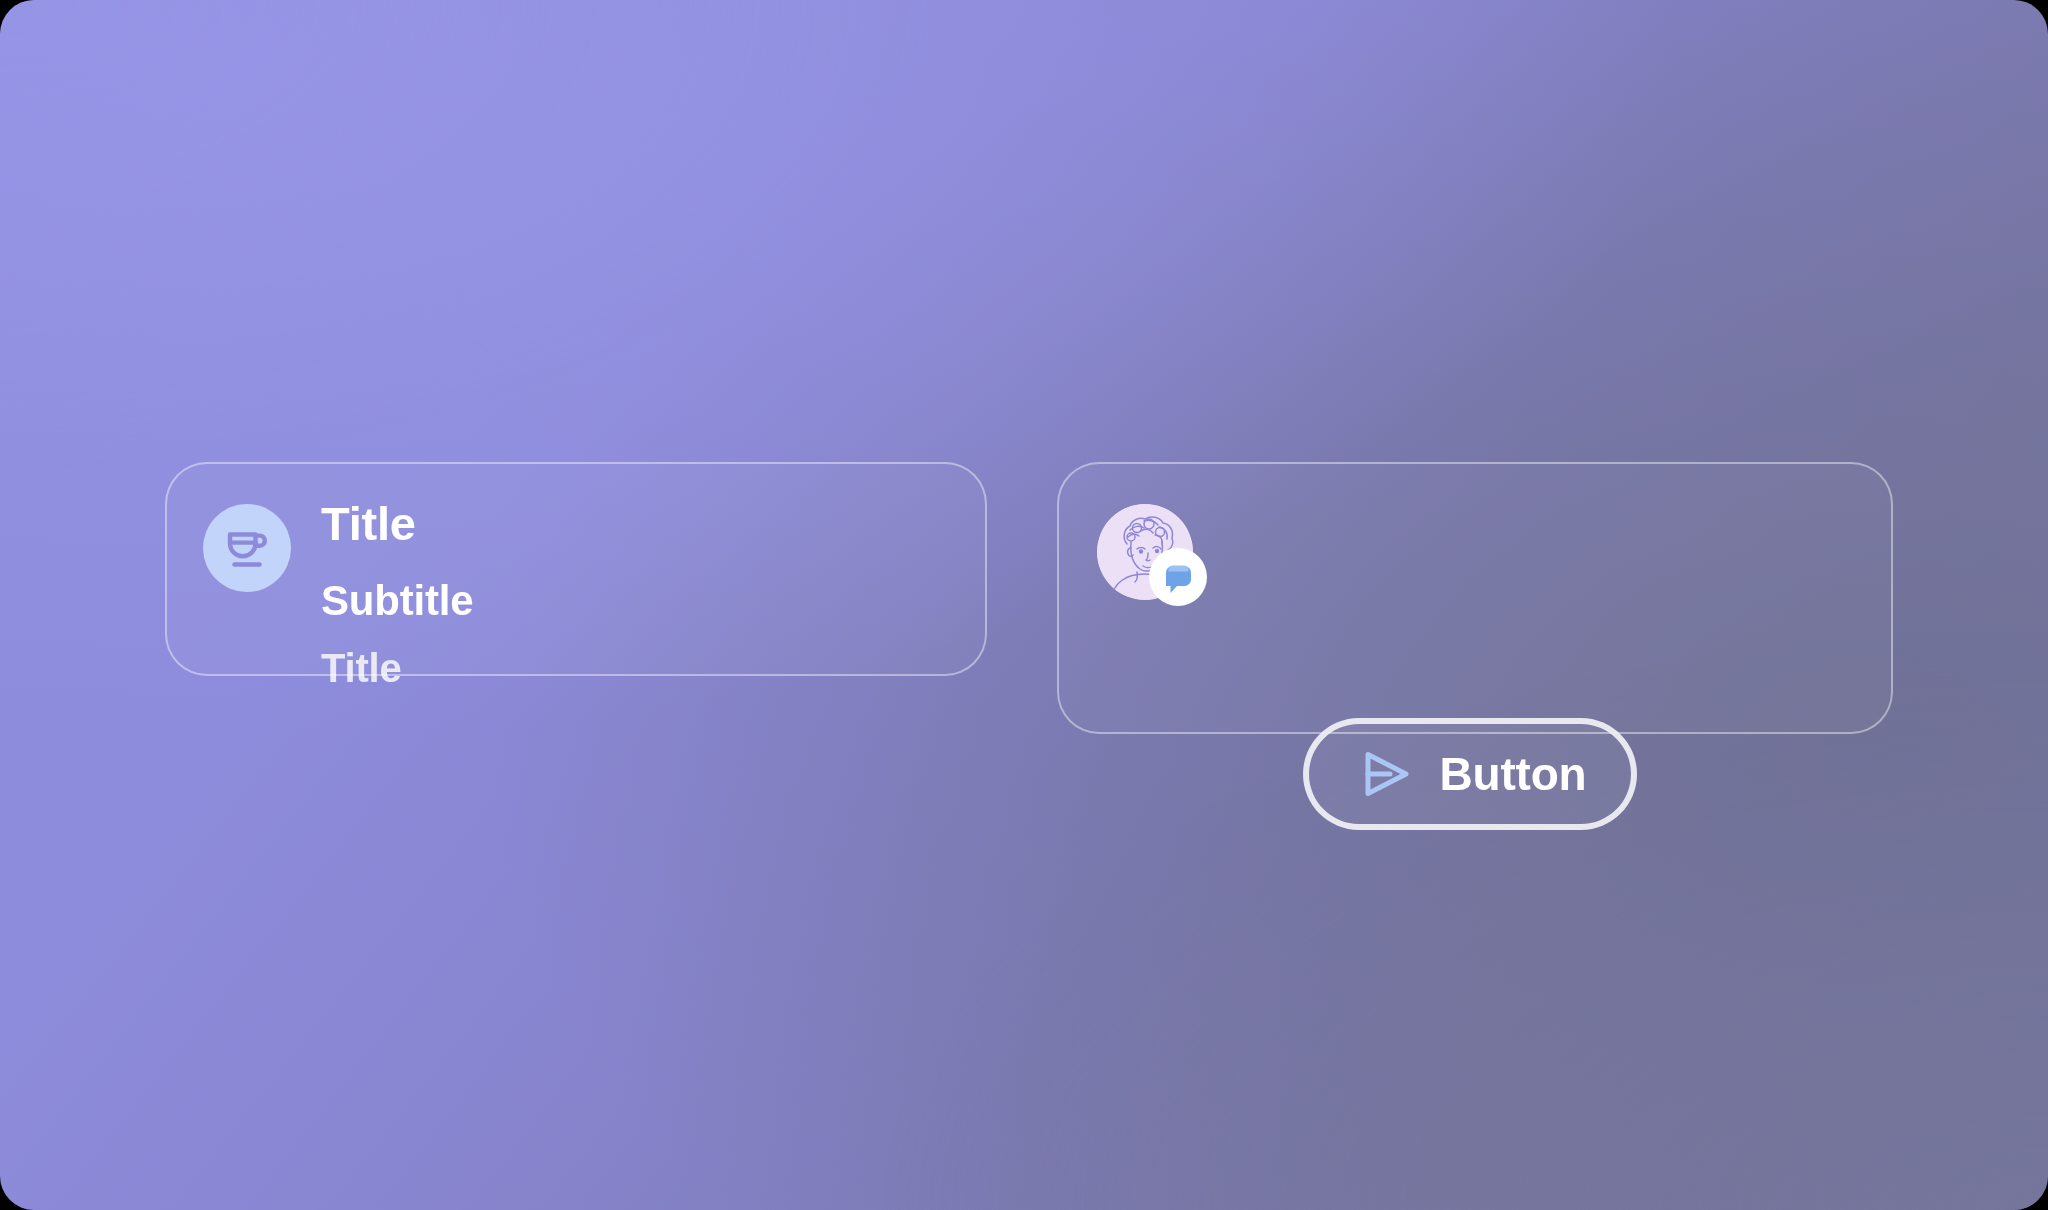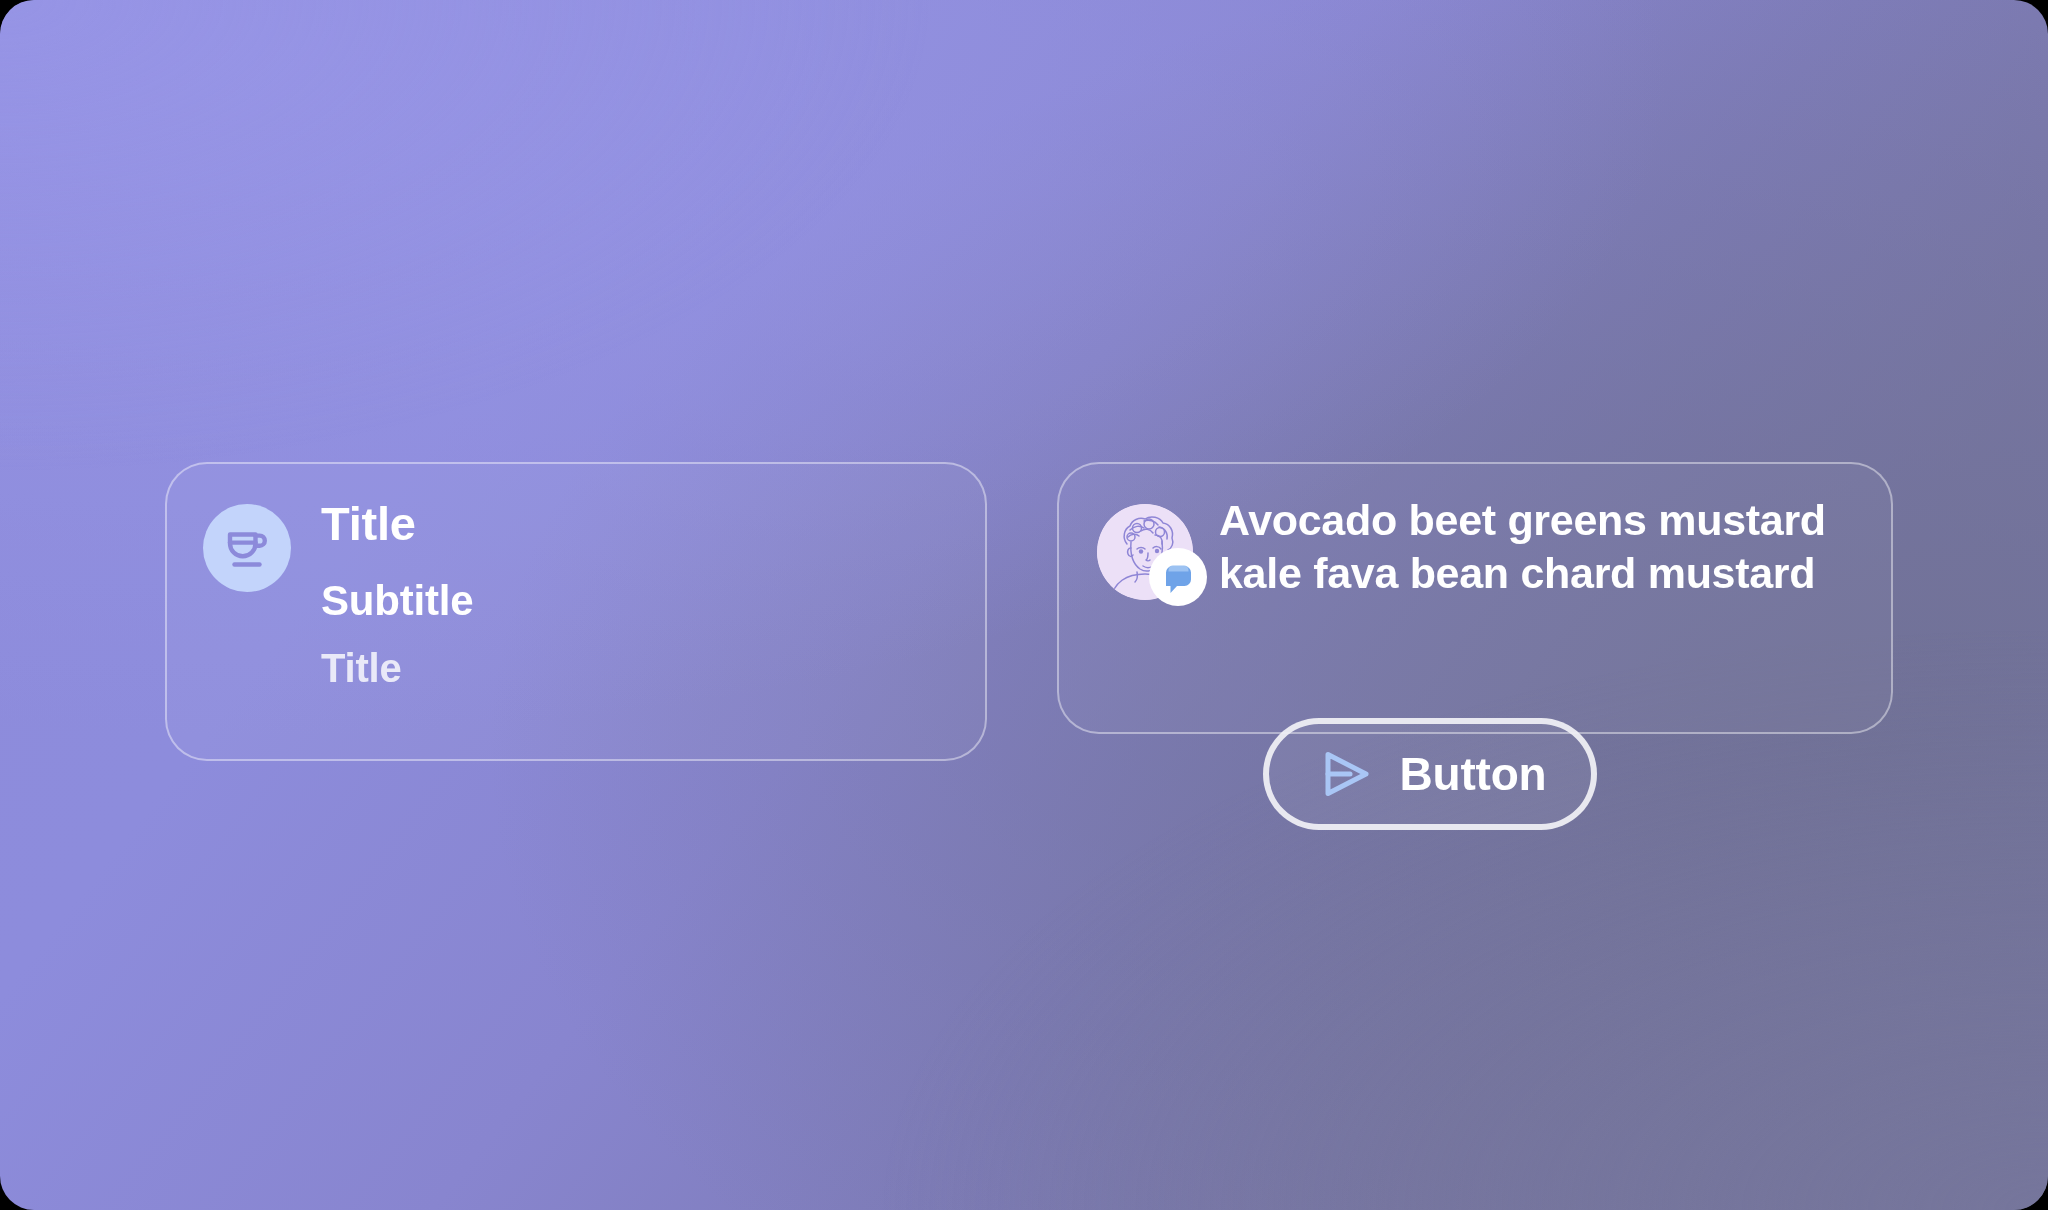--- a/index.html
+++ b/index.html
@@ -54,21 +54,21 @@
     background: rgba(255,255,255,0.035);
     display: flex;
     align-items: flex-start;
   }
 
   
   #card-left {
     left: 165px;
     top: 0;
     width: 822px;
-    height: 299px;
+    height: 214px;
     padding: 36px 24px 0 36px;
   }
 
   
   #card-right {
     left: 1057px;
     top: 0;
     width: 836px;
     height: 272px;
     padding: 30px 40px 0 38px;
@@ -146,21 +146,21 @@
     font-weight: 700;
     color: #ffffff;
     line-height: 1.23;
     letter-spacing: -0.3px;
     max-width: 620px;
   }
 
   
   #action-button {
     position: absolute;
-    left: 1263px;
+    left: 1303px;
     top: 718px;
     width: 334px;
     height: 112px;
     box-sizing: border-box;
     border-radius: 56px;
     border: 6px solid rgba(240,240,245,0.93);
     background: rgba(255,255,255,0.055);
     display: flex;
     align-items: center;
     justify-content: center;
@@ -255,21 +255,20 @@
           </g>
         </svg>
 
         <svg class="avatar-badge" viewBox="0 0 58 58">
           <circle cx="29" cy="29" r="29" fill="#ffffff"></circle>
           <path d="M17 24.5 a6.5 6.5 0 0 1 6.5-6.5 h12 a6.5 6.5 0 0 1 6.5 6.5 v7 a6.5 6.5 0 0 1 -6.5 6.5 h-7.5 l-6.5 7 v-7 h-4.5 z" fill="#6fa3e8"></path>
           <path d="M19.5 22 a4.5 4.5 0 0 1 4.5-4.5 h11 a4.5 4.5 0 0 1 4.5 4.5 v1.5 h-20 z" fill="#9cc2f2"></path>
         </svg>
       </div>
 
-      <div class="right-text">Avocado beet greens mustard kale fava bean chard mustard</div>
     </div>
   </div>
 
   <div id="action-button">
     <svg class="send-icon" viewBox="0 0 62 62">
       <g fill="none" stroke="#a9c6f5" stroke-width="5" stroke-linecap="round" stroke-linejoin="round">
         <path d="M14 11.5 L52 31 L14 50.5 Z"></path>
         <line x1="14" y1="31" x2="36" y2="31"></line>
       </g>
     </svg>

